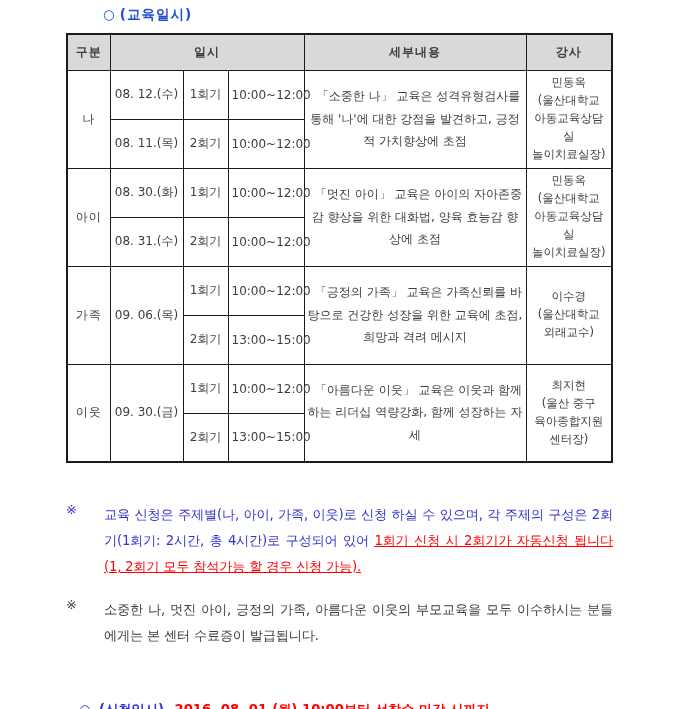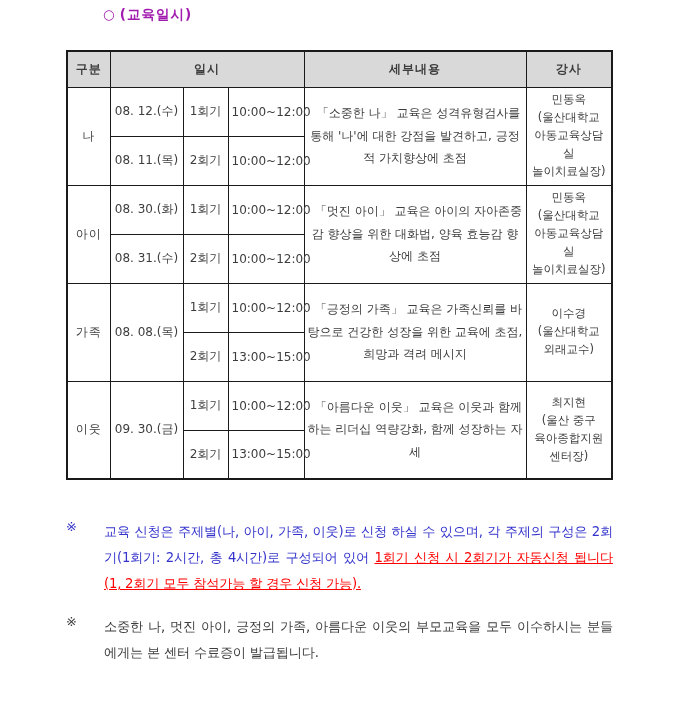--- a/index.html
+++ b/index.html
@@ -6,23 +6,23 @@
   html, body { width: 677px; height: 709px; background: #ffffff; overflow: hidden; }
   body {
     font-family: "DejaVu Sans", sans-serif;
     color: #3d3d3d;
   }
   .doc { padding: 6px 0 0 66px; width: 611px; }
 
   .title-line {
     margin-left: 37px;
     font-size: 13.5px;
-    color: #a21caf;
+    color: #1d4ed8;
     letter-spacing: 1px;
-    margin-bottom: 26px;
+    margin-bottom: 9px;
     font-weight: bold;
   }
   .circle { font-weight: normal; margin-right: 4px; }
 
   table.schedule {
     border-collapse: collapse;
     width: 545px;
     table-layout: fixed;
     border: 2px solid #1a1a1a;
     font-size: 12px;
@@ -137,21 +137,21 @@
 놀이치료실장)</td>
       </tr>
       <tr>
         <td>08. 31.(수)</td>
         <td>2회기</td>
         <td>10:00~12:00</td>
       </tr>
 
       <tr>
         <td rowspan="2" class="cat">가족</td>
-        <td rowspan="2">08. 08.(목)</td>
+        <td rowspan="2">09. 06.(목)</td>
         <td>1회기</td>
         <td>10:00~12:00</td>
         <td rowspan="2" class="detail">「긍정의 가족」 교육은 가족신뢰를 바탕으로 건강한 성장을 위한 교육에 초점, 희망과 격려 메시지</td>
         <td rowspan="2" class="instructor">이수경
 (울산대학교
 외래교수)</td>
       </tr>
       <tr>
         <td>2회기</td>
         <td>13:00~15:00</td>

